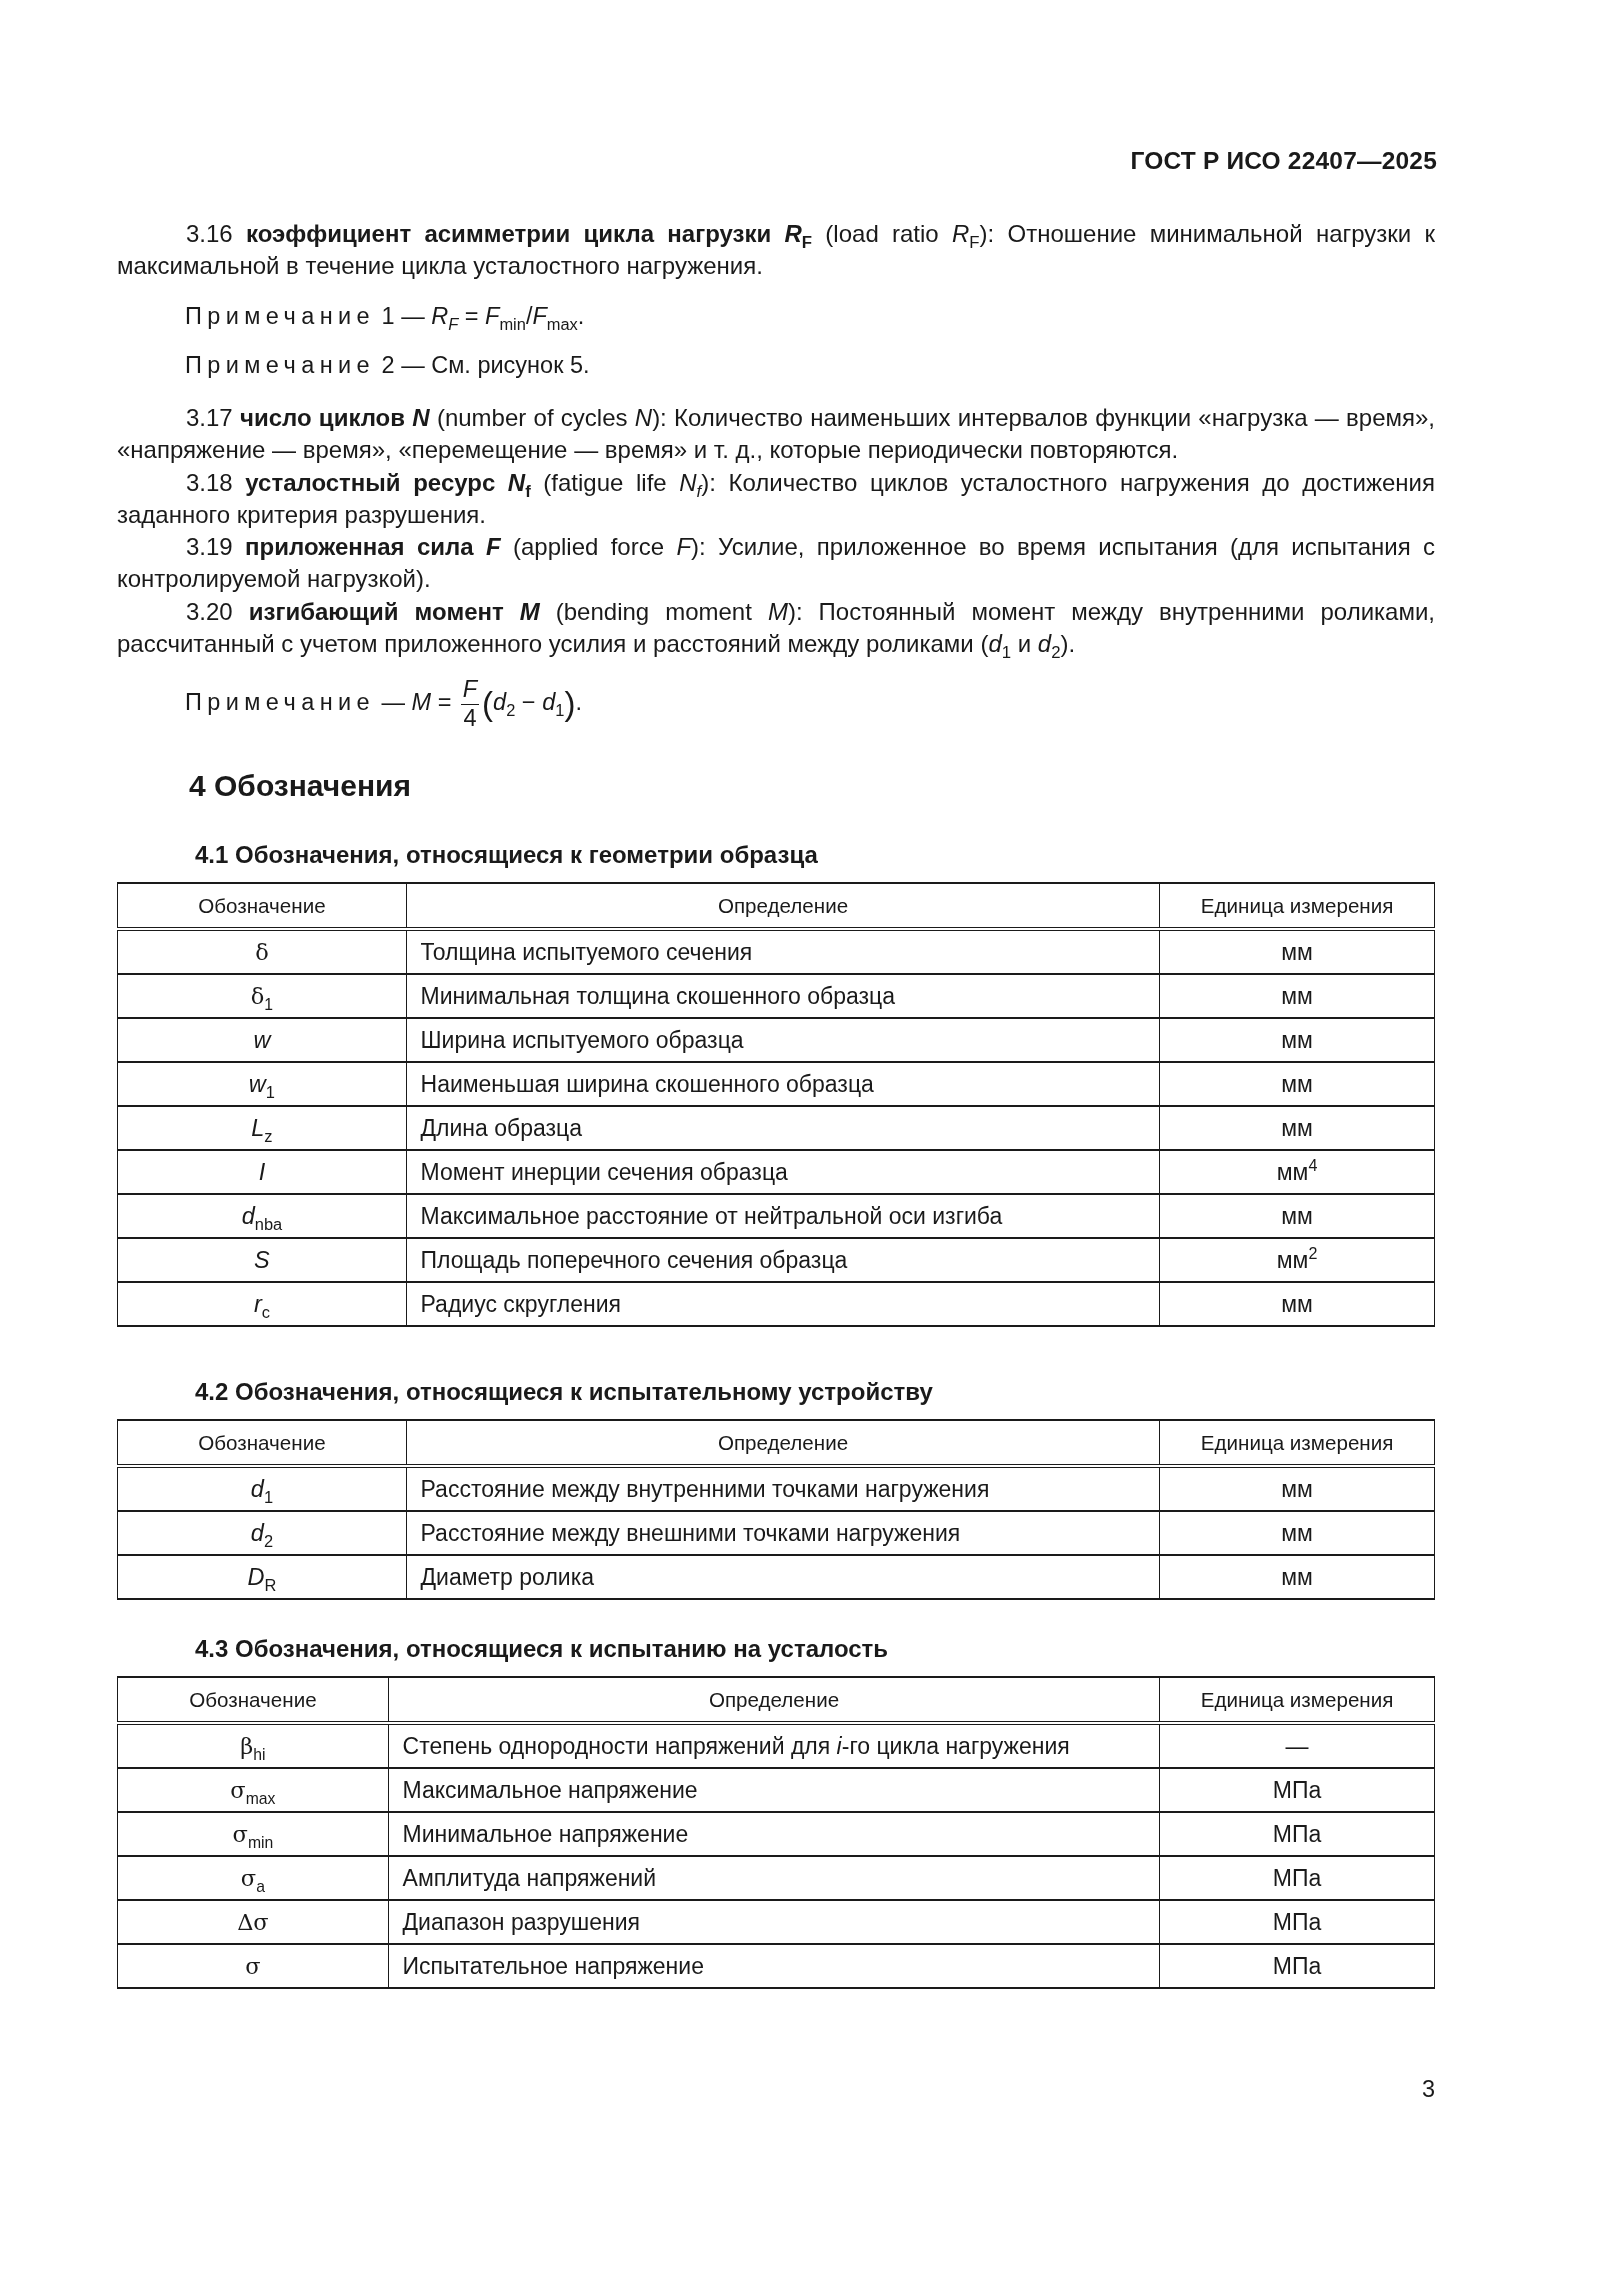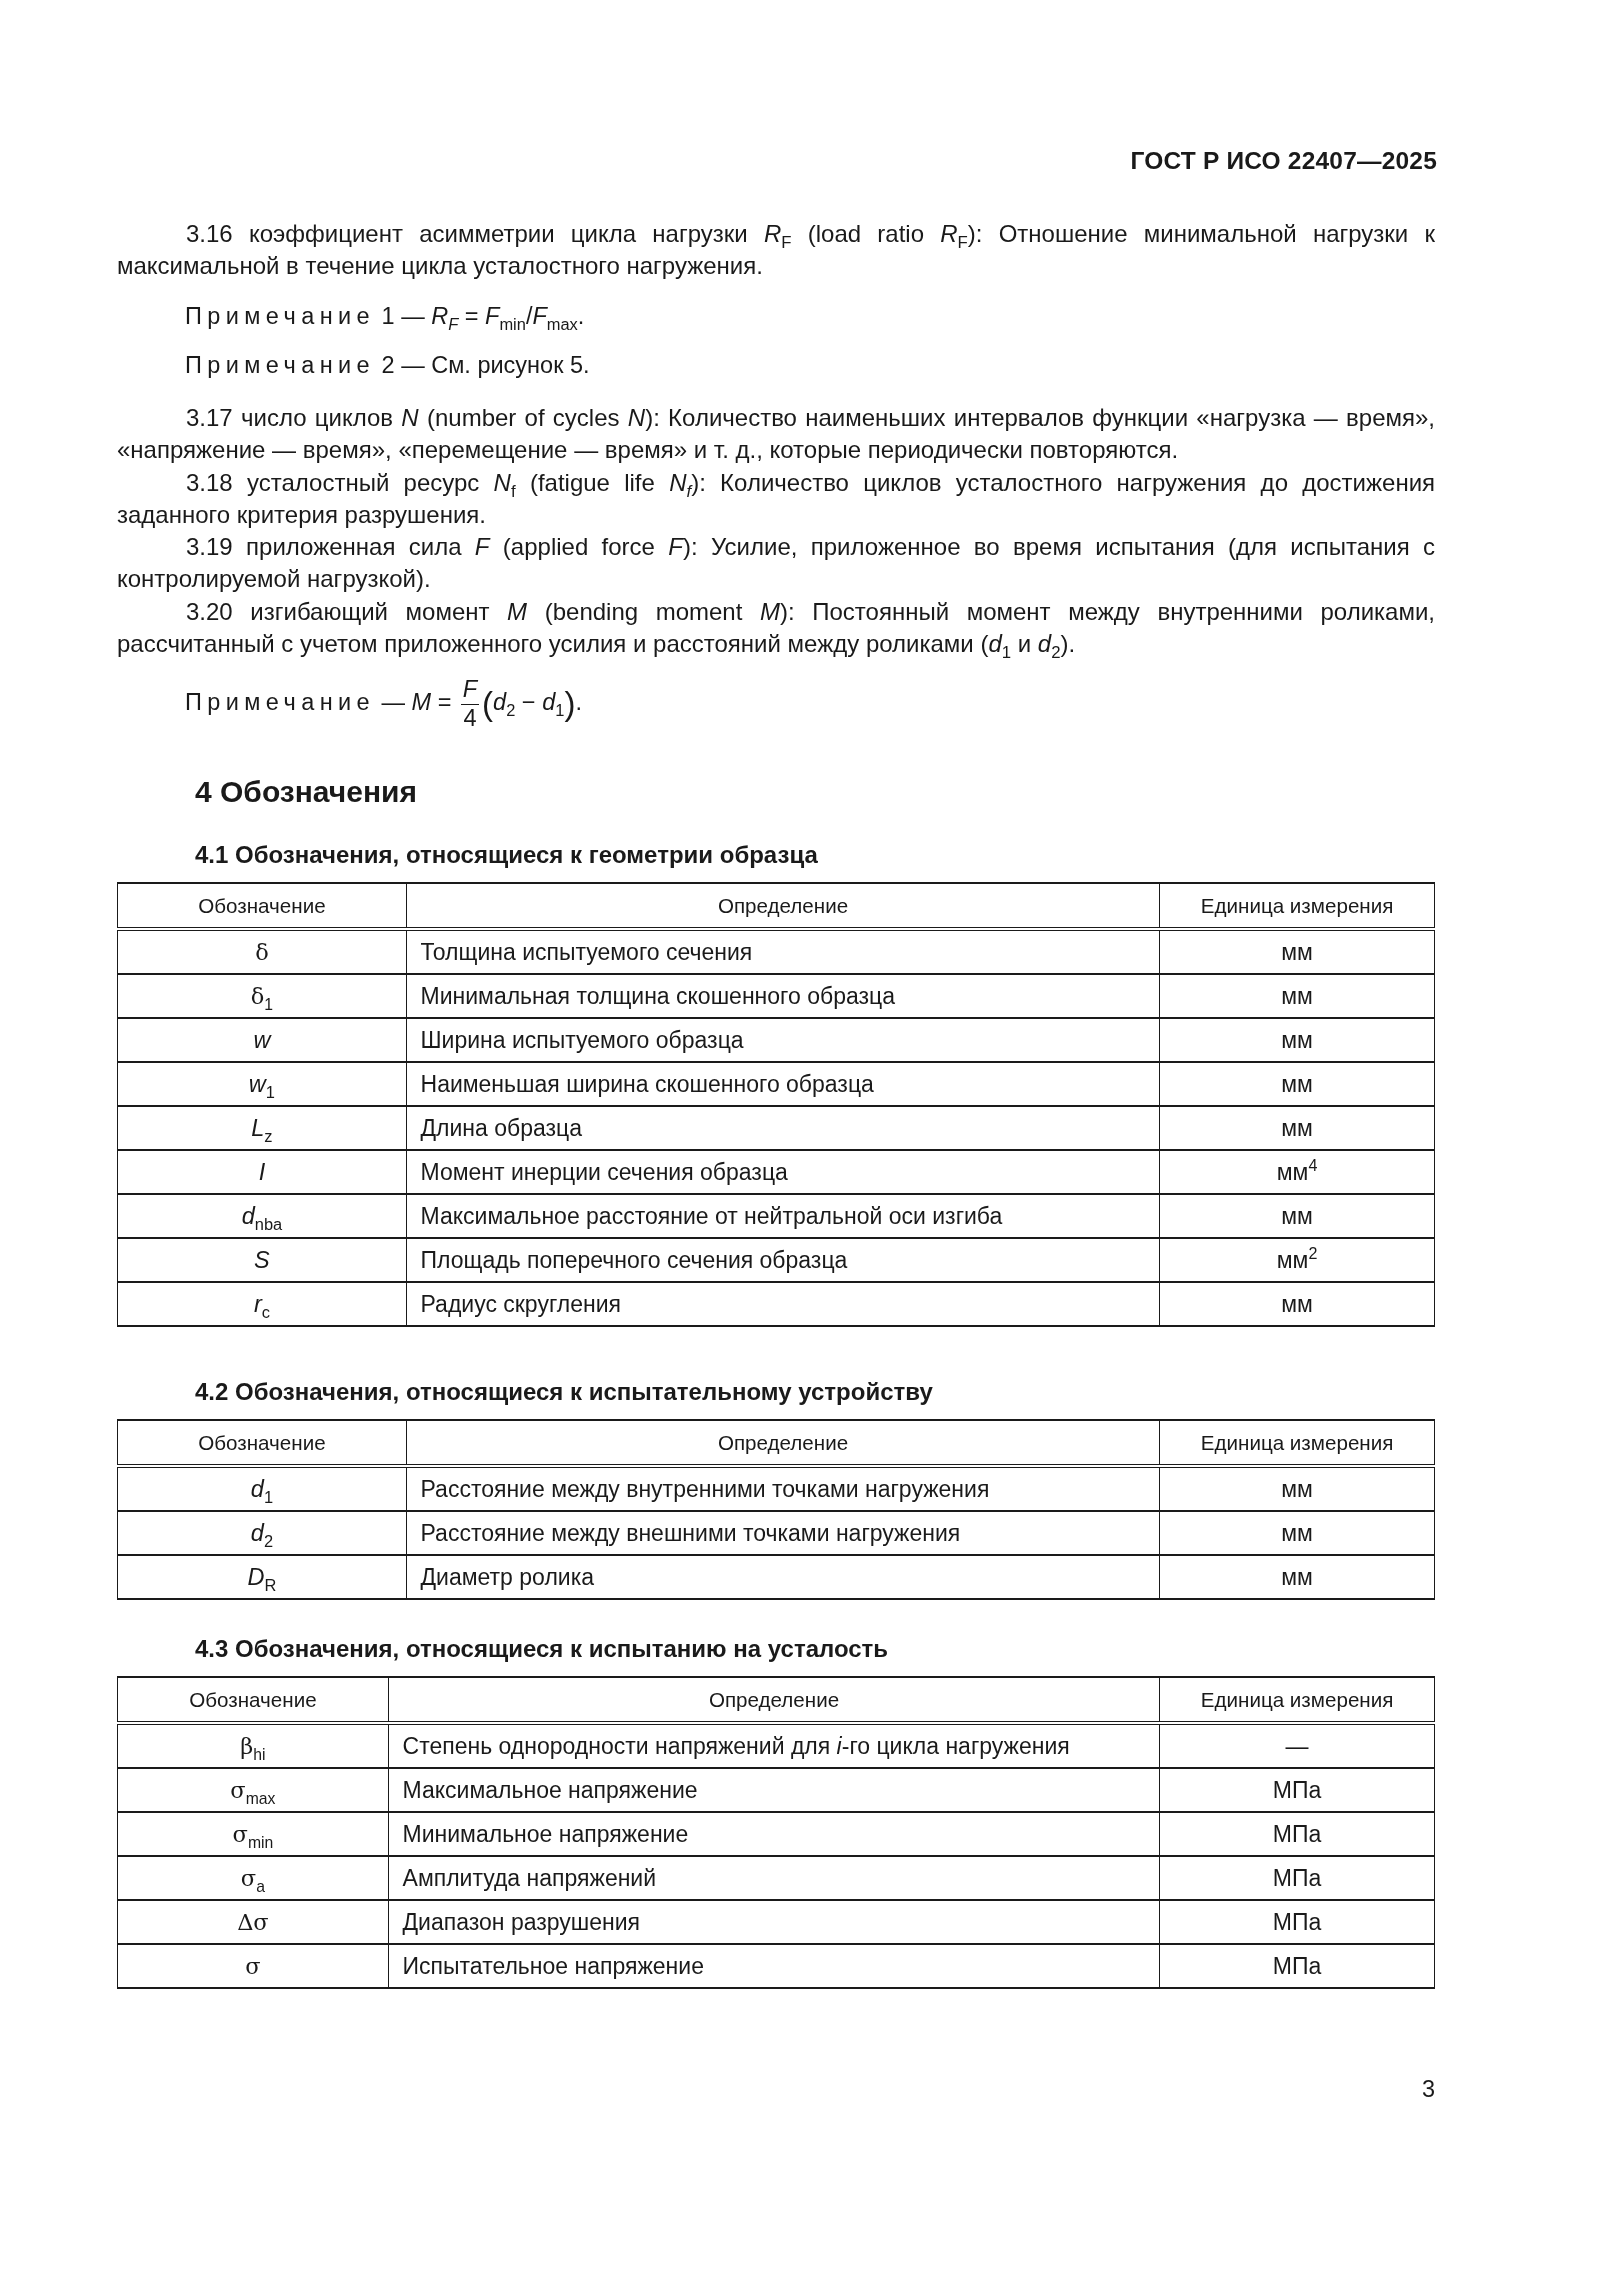--- a/index.html
+++ b/index.html
@@ -13,30 +13,30 @@
   }
   .para {
     position: absolute; left: 117px; width: 1318px;
     font-size: 24px; line-height: 32px; text-align: justify;
   }
   .para .indent { display: inline-block; width: 69px; }
   .note {
     position: absolute; left: 185px; font-size: 23.5px; line-height: 32px;
   }
   .spaced { letter-spacing: 5.4px; }
-  b { font-weight: normal; }
+  b { font-weight: bold; }
   i { font-style: italic; }
   sub { font-size: 70%; vertical-align: -0.35em; line-height: 0; }
   sup { font-size: 70%; vertical-align: 0.55em; line-height: 0; }
   .frac { display: inline-flex; flex-direction: column; align-items: center; vertical-align: middle; line-height: 1; margin: 0 2px; font-style: italic; }
   .frac span.num { padding: 0 2.9px 2px; }
   .frac span.den { border-top: 1.5px solid #1a1a1a; padding: 2px 2.9px 0; font-style: normal; }
   .paren { font-size: 33px; vertical-align: middle; font-weight: 300; }
   h2.section {
-    position: absolute; left: 185px; top: 765px; margin: 10px;
+    position: absolute; left: 185px; top: 765px; margin: 4px;
     font-size: 30px; font-weight: bold;
   }
   h3.sub {
     position: absolute; left: 185px; margin: 10px;
     font-size: 24px; font-weight: bold;
   }
   table.sym {
     position: absolute; left: 117px; width: 1318px;
     border-collapse: collapse; font-size: 23px;
   }

